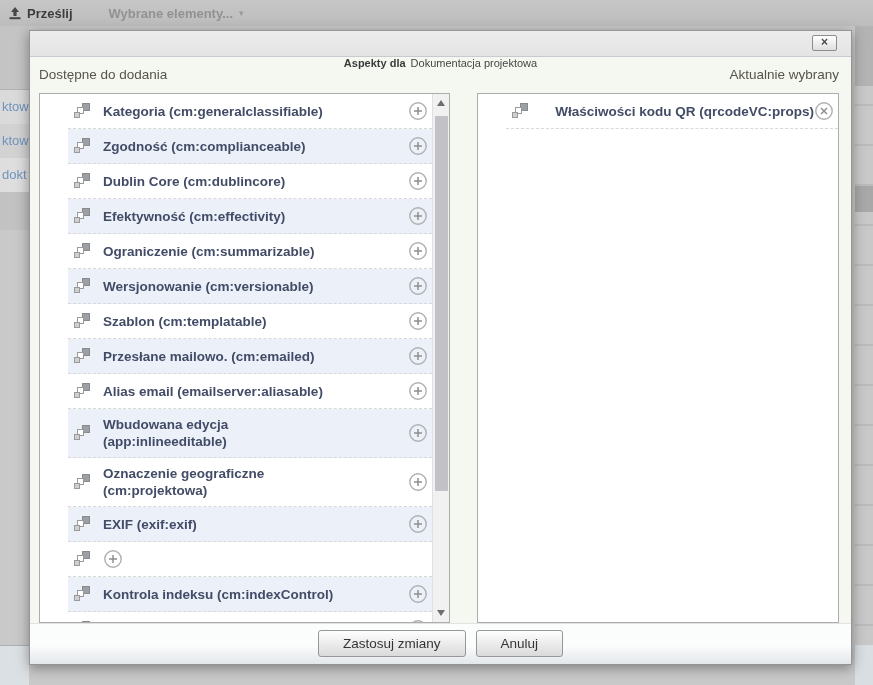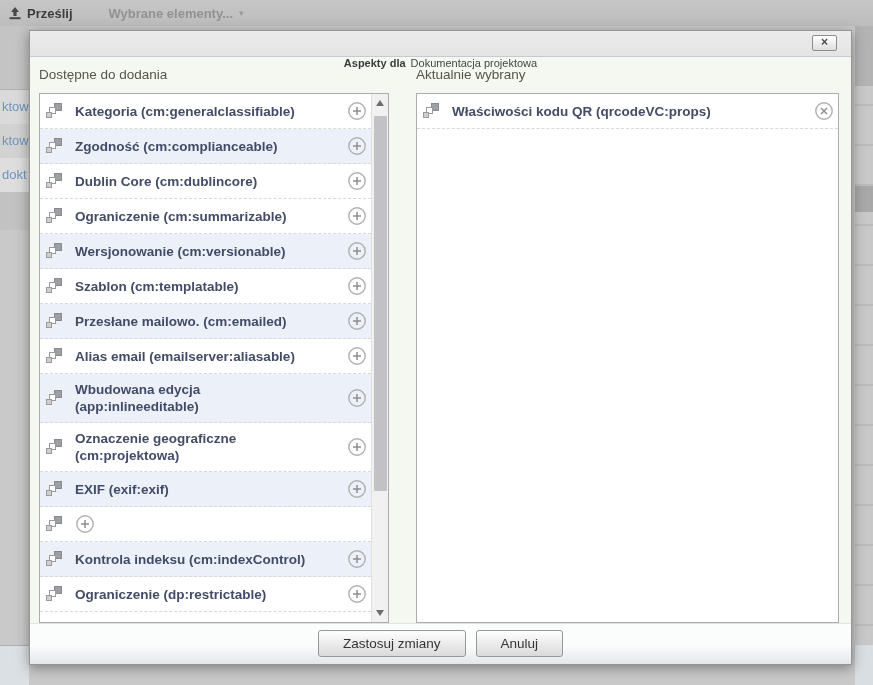--- a/index.html
+++ b/index.html
@@ -49,32 +49,32 @@
     display:flex; align-items:center; justify-content:center;
   }
   .dlg-title { font-size:11px; color:#464646;margin-top:38px; }
   .dlg-title b { color:#3a3a3a; margin-right:5px; }
   .close-btn {
     position:absolute; right:14px; top:4px; width:25px; height:16px;
     background:linear-gradient(#ffffff,#dedede); border:1px solid #8d8d8d; border-radius:2px;
     font-size:12px; font-weight:bold; color:#4a4a4a; line-height:13px; text-align:center; cursor:pointer;
   }
   .dlg-body { display:flex; padding:10px 12px 0 9px; gap:27px; height:566px; }
-  .col-left { width:350px; }
-  .col-right { flex:1; }
+  .col-left { width:411px; }
+  .col-right { flex:1;text-align:right; }
   .panel-heading { font-size:13.5px; color:#57544b; margin-bottom:10px; line-height:16px; }
 
   .listbox {
     position:relative; height:530px; background:#ffffff;
     border:1px solid #adadad; overflow:hidden;
   }
   .rows { margin-right:17px; height:100%; overflow:hidden; }
   .col-right .rows { margin-right:0; }
 
-  .row { display:flex; align-items:center; padding:7px 2px 7px 6px; border-bottom:1px dashed #d8d8d8; background:#fff; }
+  .row { display:flex; align-items:center; padding:7px 2px 7px 6px; border-bottom:1px dashed #d8d8d8; background:#fff;margin-left:28px; }
   .row.alt { background:#ebf0f9; }
   .aicon { width:16px; height:16px; margin-right:13px; flex:none; }
   .lbl { flex:1; font-weight:bold; font-size:13.5px; color:#434c66; line-height:17px; min-width:0; }
   .lbl span { display:block; white-space:nowrap; overflow:hidden; }
   .lbl .l2:empty { display:none; }
   .circ-btn { flex:none; width:20px; height:20px; margin-right:2px; border:none; background:none; padding:0; cursor:pointer; }
 
   
   .scrollbar { position:absolute; right:0; top:0; bottom:0; width:17px; background:#f1f1f1; border-left:1px solid #e0e0e0; }
   .sb-btn { position:absolute; left:0; width:17px; height:17px; background:#f1f1f1; cursor:pointer; }
@@ -175,20 +175,34 @@
                   <rect x="0.5" y="9.5" width="5" height="5" fill="#cfcfcf" stroke="#9a9a9a"></rect>
                 </svg></span>
               <div class="lbl">
                 <span class="l1">Dublin Core (cm:dublincore)</span>
               </div>
               <button class="circ-btn"><svg viewBox="0 0 20 20" width="20" height="20">
                   <circle cx="10" cy="10" r="8.2" fill="none" stroke="#b0b0b0" stroke-width="1.4"></circle>
                   <path d="M10 6v8M6 10h8" stroke="#8f8f8f" stroke-width="1.5" fill="none"></path>
                 </svg></button>
             </div>
+            <div class="row alt">
+              <span class="aicon"><svg viewBox="0 0 16 16" width="16" height="16">
+                  <rect x="8.5" y="0.5" width="7" height="7" fill="#9aa0a6" stroke="#8a8a8a"></rect>
+                  <rect x="3.5" y="4.5" width="6" height="6" fill="#ffffff" stroke="#9a9a9a"></rect>
+                  <rect x="0.5" y="9.5" width="5" height="5" fill="#cfcfcf" stroke="#9a9a9a"></rect>
+                </svg></span>
+              <div class="lbl">
+                <span class="l1">Efektywność (cm:effectivity)</span>
+              </div>
+              <button class="circ-btn"><svg viewBox="0 0 20 20" width="20" height="20">
+                  <circle cx="10" cy="10" r="8.2" fill="none" stroke="#b0b0b0" stroke-width="1.4"></circle>
+                  <path d="M10 6v8M6 10h8" stroke="#8f8f8f" stroke-width="1.5" fill="none"></path>
+                </svg></button>
+            </div>
             <div class="row">
               <span class="aicon"><svg viewBox="0 0 16 16" width="16" height="16">
                   <rect x="8.5" y="0.5" width="7" height="7" fill="#9aa0a6" stroke="#8a8a8a"></rect>
                   <rect x="3.5" y="4.5" width="6" height="6" fill="#ffffff" stroke="#9a9a9a"></rect>
                   <rect x="0.5" y="9.5" width="5" height="5" fill="#cfcfcf" stroke="#9a9a9a"></rect>
                 </svg></span>
               <div class="lbl">
                 <span class="l1">Ograniczenie (cm:summarizable)</span>
               </div>
               <button class="circ-btn"><svg viewBox="0 0 20 20" width="20" height="20">

